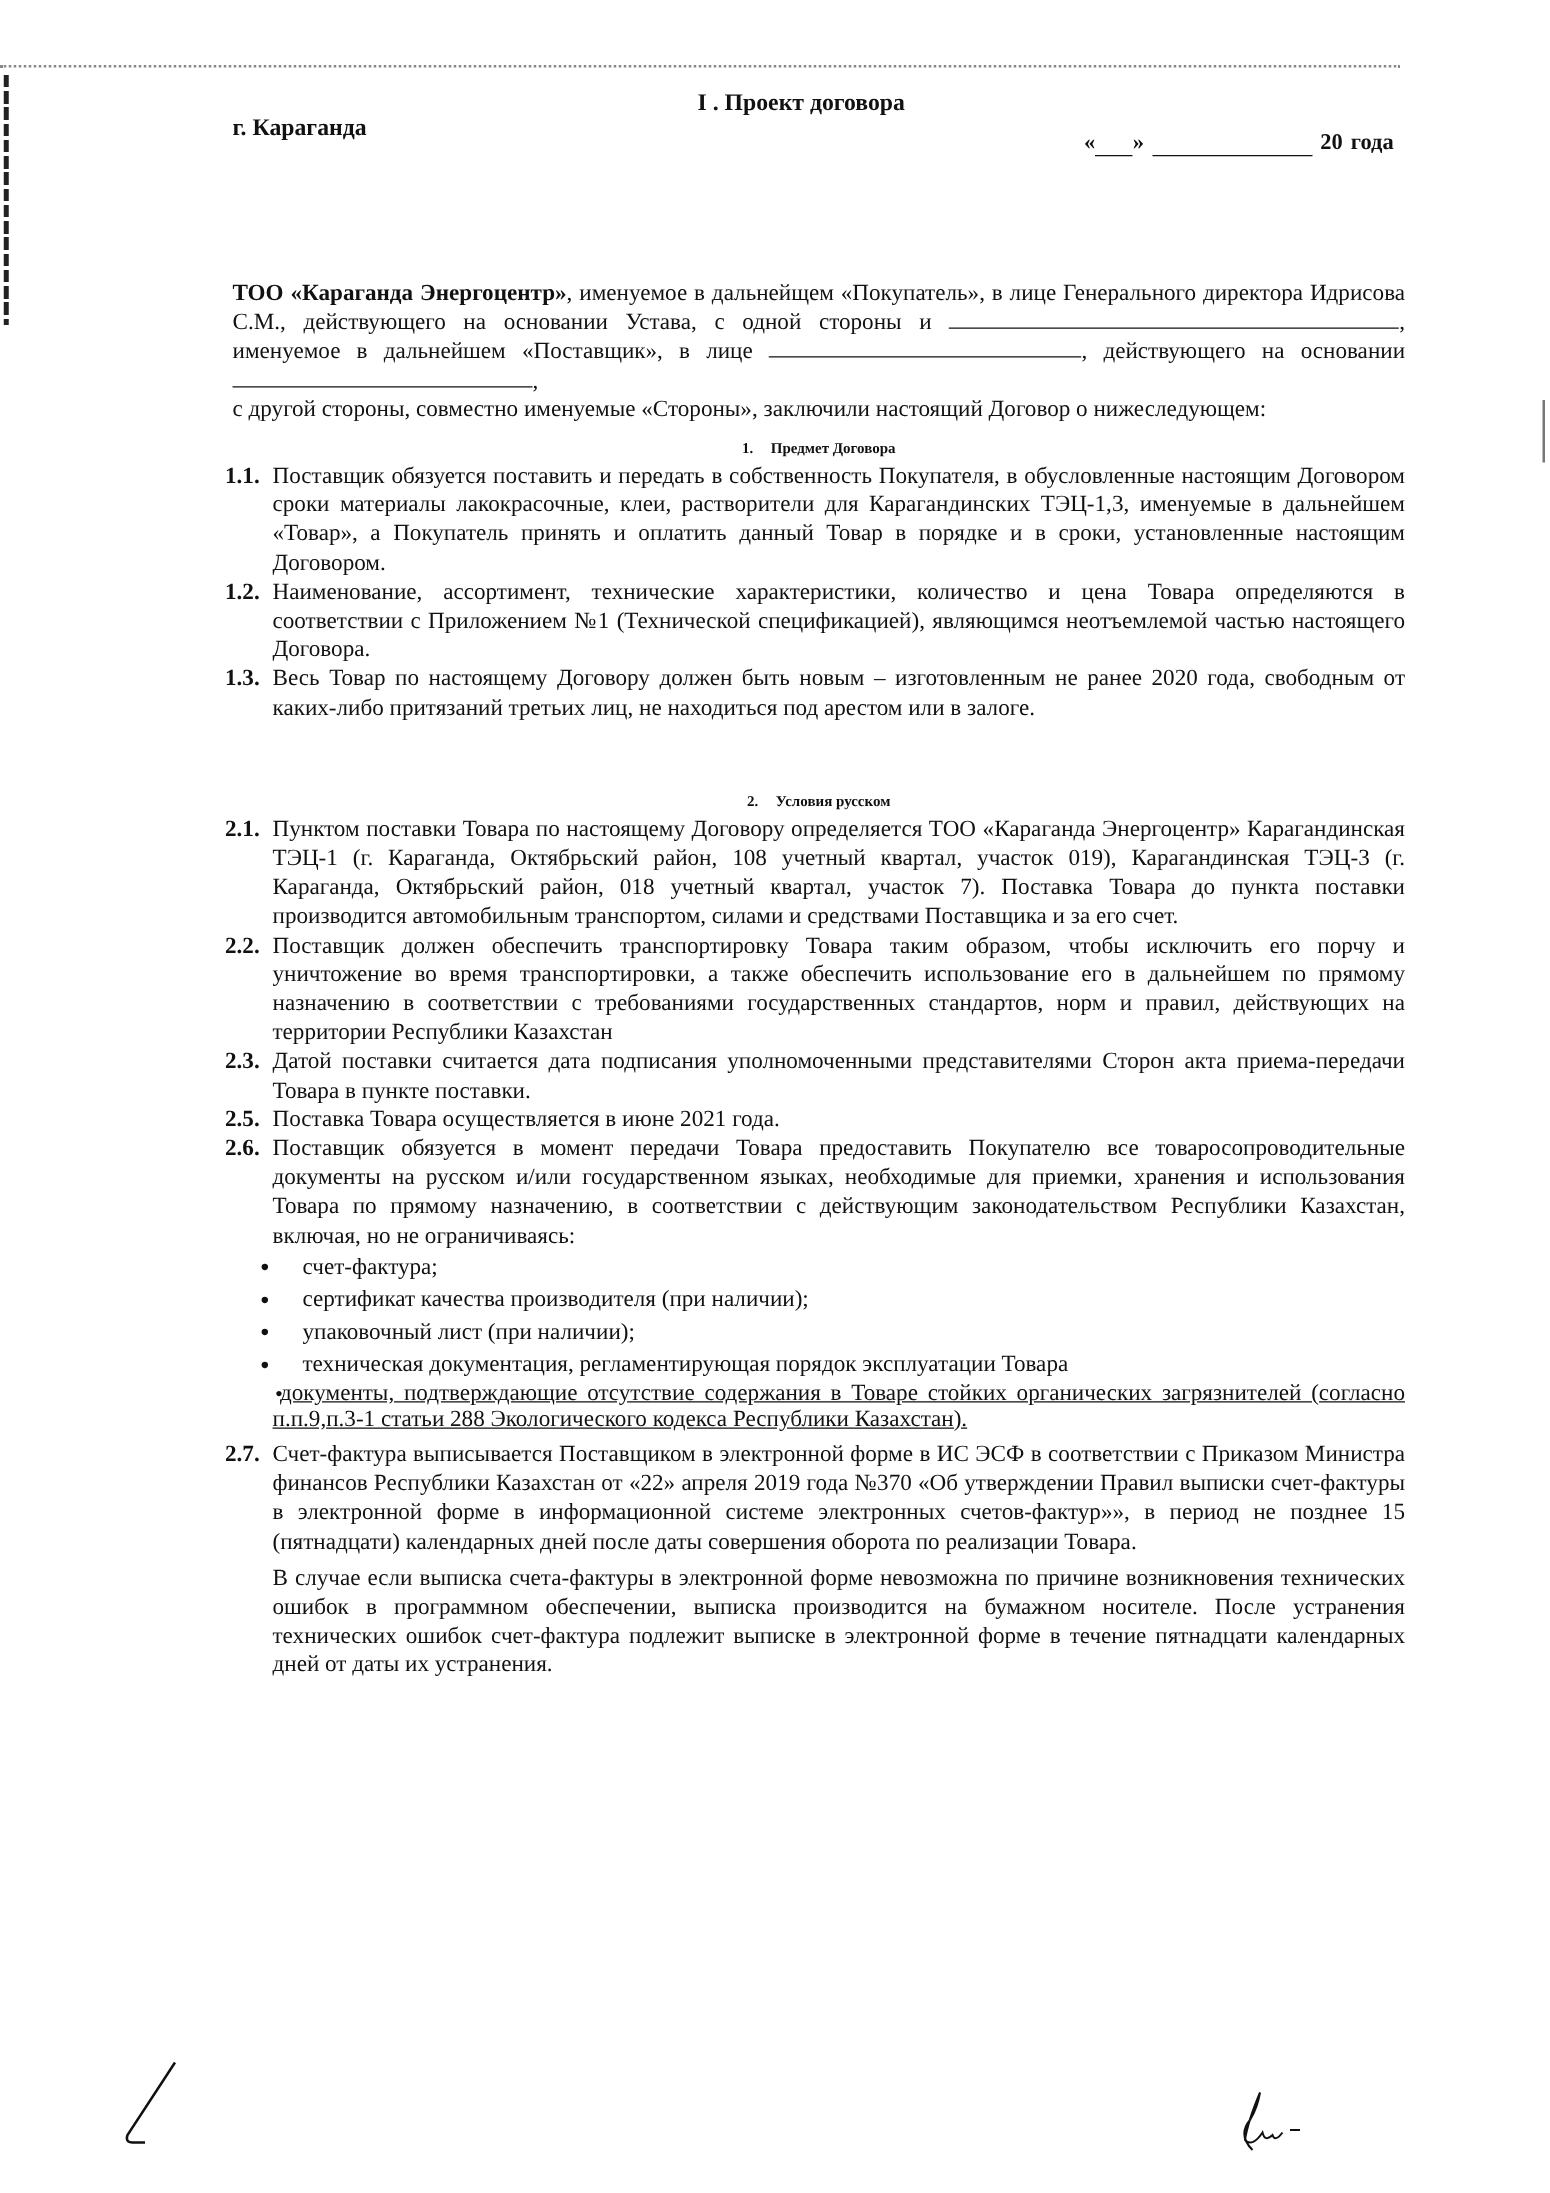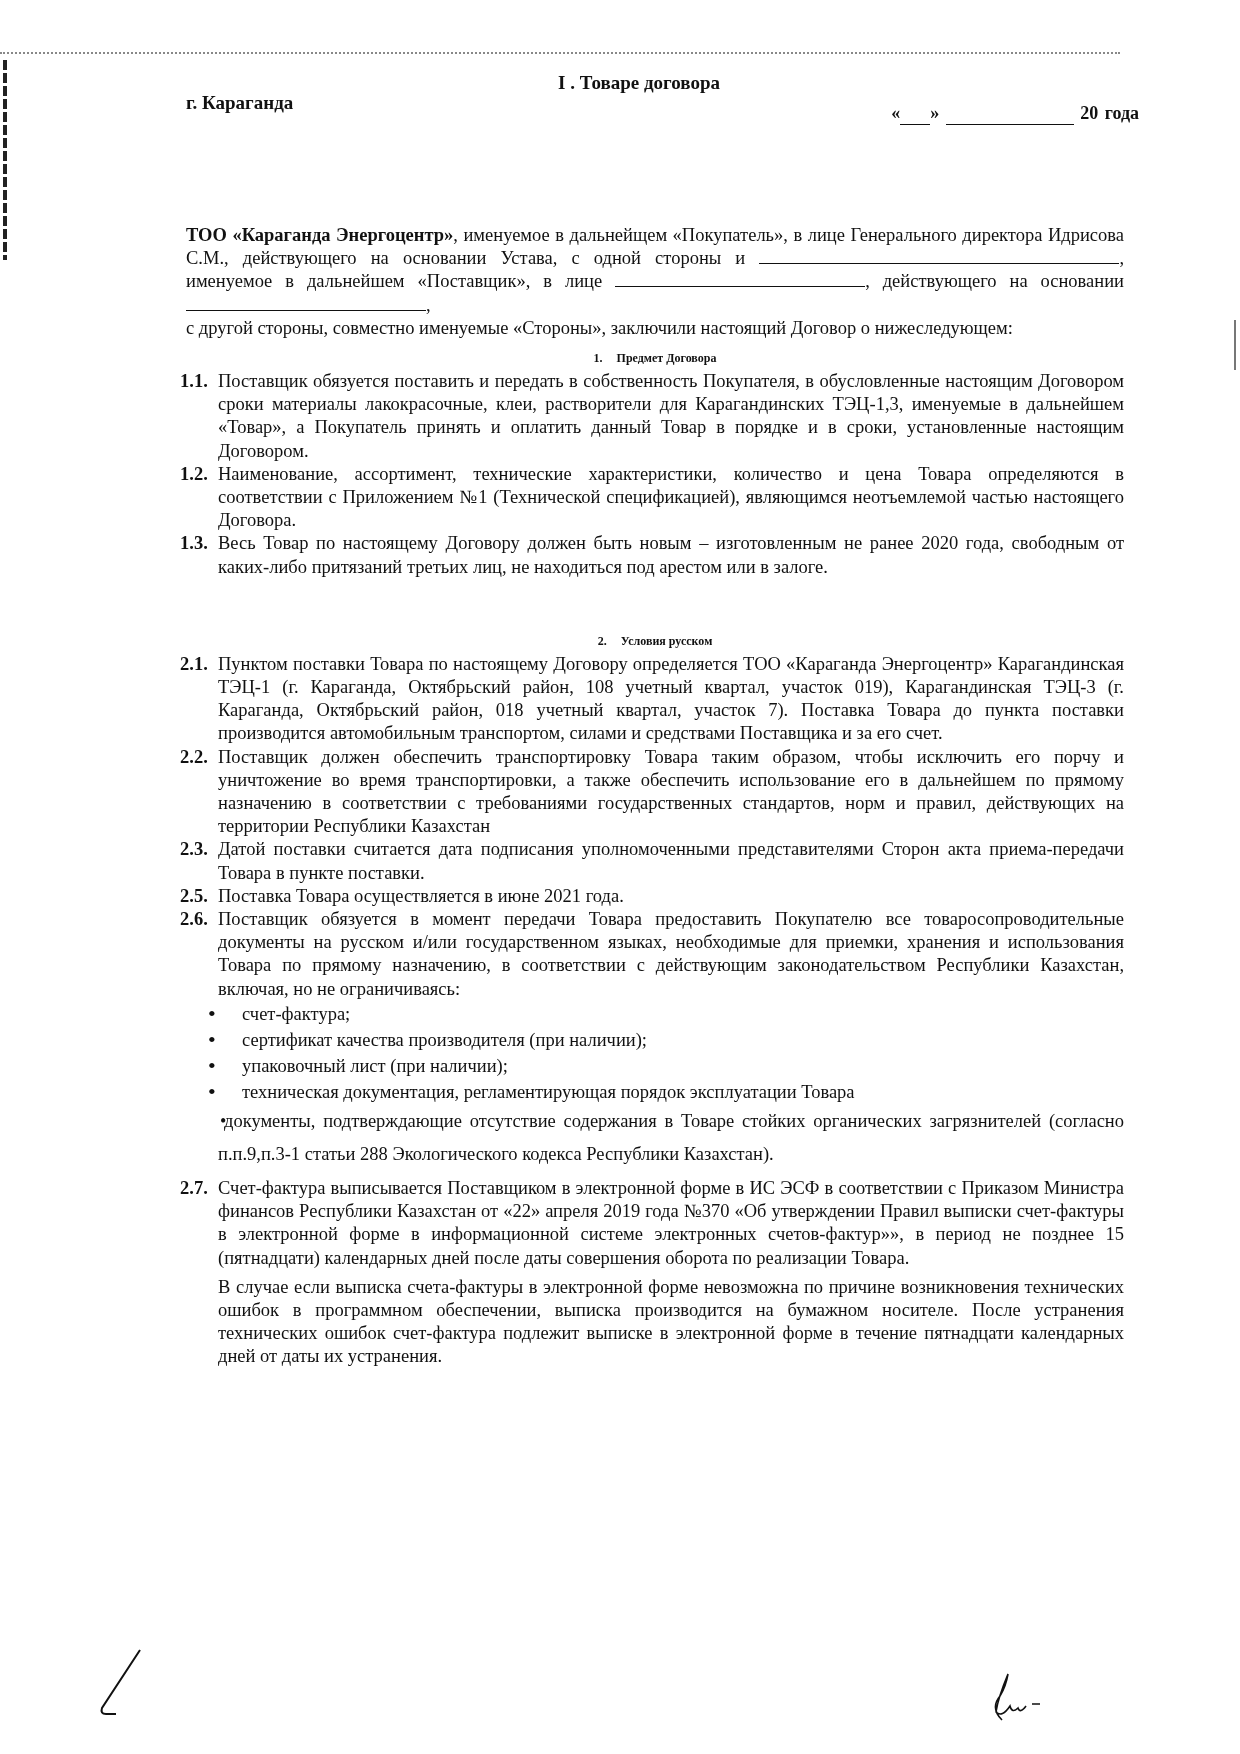--- a/index.html
+++ b/index.html
@@ -6,48 +6,48 @@
   body { width:1240px; height:1754px; position:relative; overflow:hidden;
          font-family:"Liberation Serif", serif; color:#111; }
   .scan-top { position:absolute; left:0; top:52px; width:1120px; height:0;
               border-top:2px dotted #888; }
   .scan-left { position:absolute; left:3px; top:60px; width:4px; height:200px;
                background:repeating-linear-gradient(#222 0 10px, #fff 10px 13px); }
   .scan-right { position:absolute; right:4px; top:320px; width:2px; height:50px; background:#777; }
   .abs { position:absolute; }
   .title { left:558px; top:72px; font-size:19px; font-weight:bold; }
   .city  { left:186px; top:92px; font-size:19px; font-weight:bold; }
-  .date  { right:101px; top:103px; font-size:18px; font-weight:bold; word-spacing:2px; }
+  .date  { right:125px; top:103px; font-size:18px; font-weight:bold; word-spacing:2px; }
   .date .u { display:inline-block; border-bottom:1.5px solid #111; vertical-align:baseline; }
   .body { position:absolute; left:186px; width:938px; font-size:18.5px; line-height:23.2px;
           text-align:justify;margin-top:42px; }
   .intro { top:182px; }
   .blank { display:inline-block; border-bottom:1.3px solid #111; height:14px; vertical-align:baseline; }
   h2 { font-size:12px; font-weight:bold; text-align:center; margin:6px 0 0 0; line-height:24px; }
   h2 .num { margin-right:14px; }
   .clause { position:relative; padding-left:32px; margin:0; }
   .clause .cn { position:absolute; left:-6px; top:0; font-weight:bold; }
   .bullets { list-style:none; padding:0; margin:0; }
   .bullets li { position:relative; padding-left:56px; line-height:26px; }
   .bullets li::before { content:"•"; position:absolute; left:22px; top:0; font-size:22px; }
-  .bullets li.wide { padding-left:32px; text-indent:6px; line-height:33px; }
+  .bullets li.wide { padding-left:32px; text-indent:6px; line-height:21px;text-decoration:underline; }
   .bullets li.wide::before { left:28px; font-size:18px; }
   .sig1 { left:92px; top:1648px; width:60px; height:70px; }
   .sig2 { left:980px; top:1668px; width:70px; height:60px; }
   .spacer-s { height:6px; }
   .spacer-l { height:44px; }
 </style>
 </head>
 <body>
 
 <div class="scan-top"></div>
 <div class="scan-left"></div>
 <div class="scan-right"></div>
 
-<div class="abs title">I . Товаре договора</div>
+<div class="abs title">I . Проект договора</div>
 <div class="abs city">г. Караганда</div>
 <div class="abs date">
   <span>«</span><span class="u" style="width:30px">&nbsp;</span><span>»</span>
   <span class="u" style="width:128px">&nbsp;</span>
   <span>20</span>
   <span>года</span>
 </div>
 
 <div class="body intro">
   <p style="margin:0">

